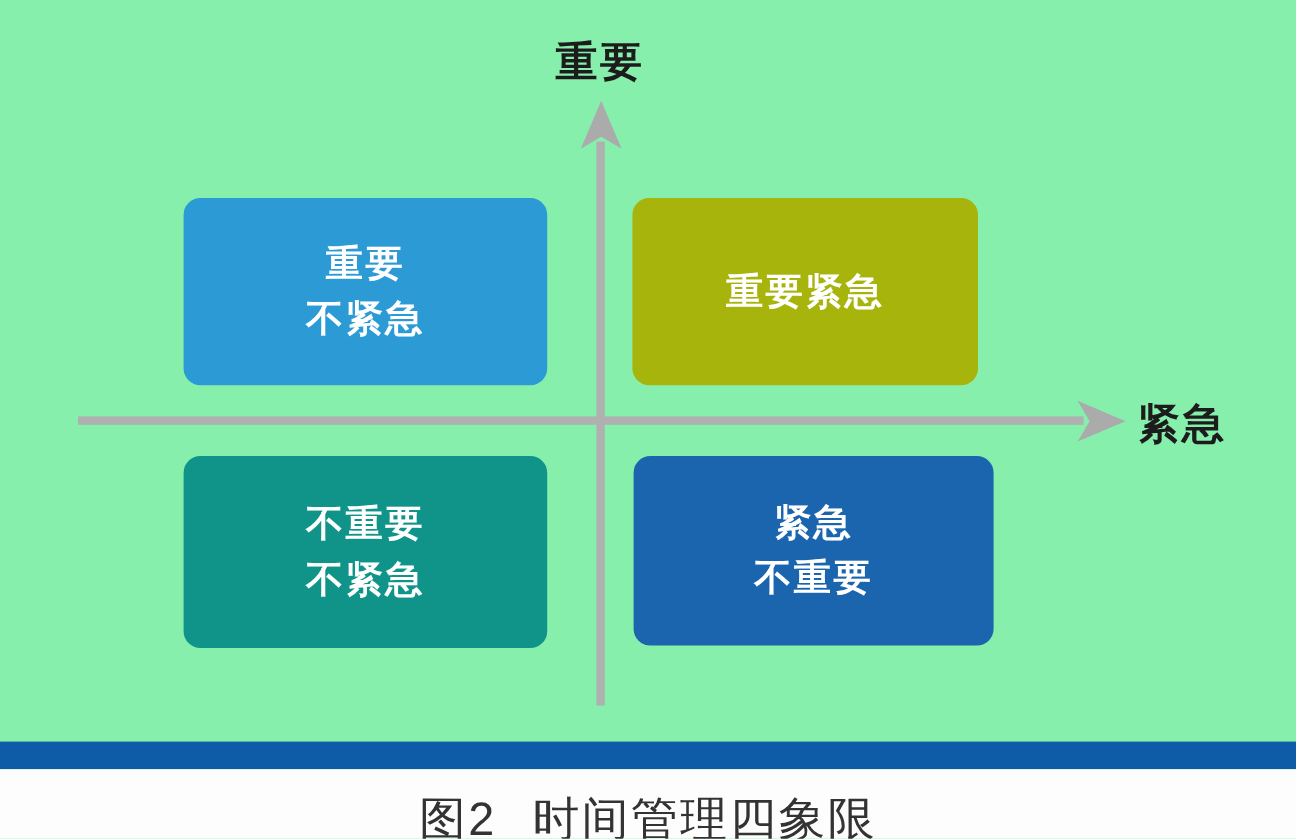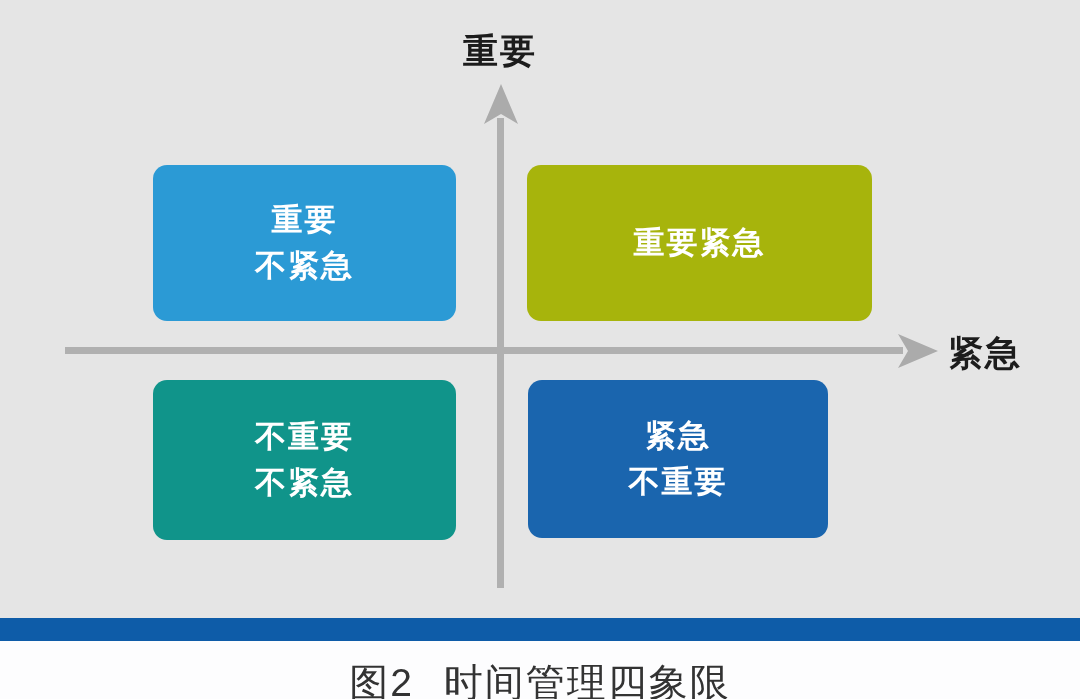--- a/index.html
+++ b/index.html
@@ -4,21 +4,21 @@
 <style>
   html, body { margin: 0; padding: 0; }
   body {
     background: #f7f8f9;
     font-family: "Liberation Sans", "DejaVu Sans", sans-serif;
   }
   .canvas {
     position: relative;
     width: 1080px;
     height: 699px;
-    background: #e5e5e5;
+    background: #86efac;
     overflow: hidden;
   }
 
   
   .axis-label {
     position: absolute;
     font-size: 35px;
     font-weight: bold;
     color: #1c1c1c;
     letter-spacing: 2px;
@@ -61,21 +61,21 @@
   }
   .card::before {
     content: "";
     position: absolute;
     top: -5px; right: -13px; bottom: 5px; left: 13px;
     border-radius: 14px;
     background: var(--side);
     z-index: -1;
   }
   .q-tl { --face: #2b9ad5; --side: #1580b4; left: 153px; top: 165px; width: 303px; height: 156px; }
-  .q-tr { --face: #a7b40c; --side: #87940e; left: 527px; top: 165px; width: 345px; height: 156px; }
+  .q-tr { --face: #a7b40c; --side: #87940e; left: 527px; top: 165px; width: 288px; height: 156px; }
   .q-bl { --face: #10948a; --side: #0a766d; left: 153px; top: 380px; width: 303px; height: 160px; }
   .q-br { --face: #1a65ae; --side: #114e86; left: 528px; top: 380px; width: 300px; height: 158px; }
 
   
   .divider-bar {
     position: absolute;
     left: 0; top: 618px;
     width: 1080px; height: 23px;
     background: #0e5ca8;
   }

